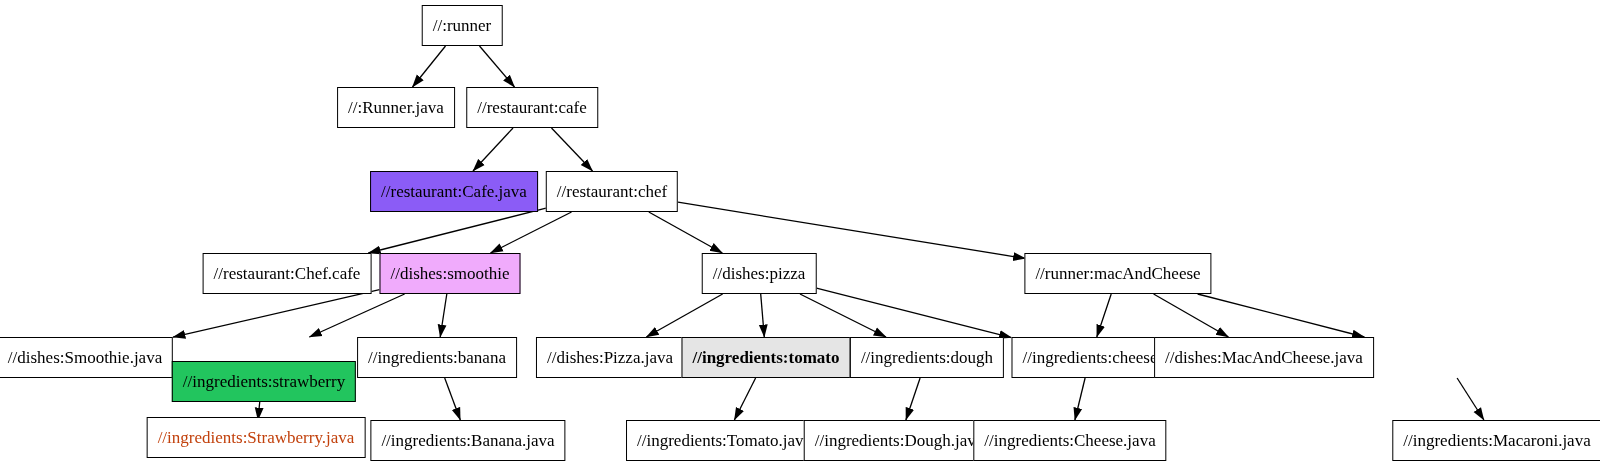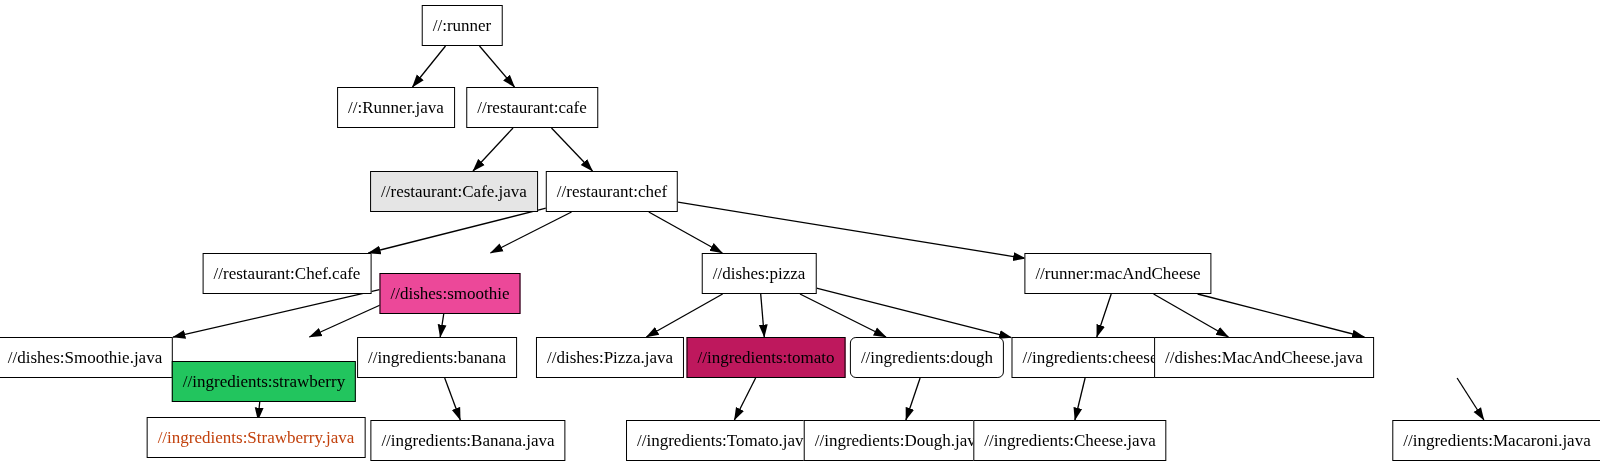--- a/index.html
+++ b/index.html
@@ -67,32 +67,32 @@
       <line x1="262.0" y1="378.0" x2="258.0" y2="420.0" stroke="#000000" stroke-width="1.3" marker-end="url(#arrowhead)"></line>
       <line x1="444.7" y1="378.0" x2="460.3" y2="420.0" stroke="#000000" stroke-width="1.3" marker-end="url(#arrowhead)"></line>
       <line x1="755.6" y1="378.0" x2="734.4" y2="420.0" stroke="#000000" stroke-width="1.3" marker-end="url(#arrowhead)"></line>
       <line x1="920.1" y1="378.0" x2="905.9" y2="420.0" stroke="#000000" stroke-width="1.3" marker-end="url(#arrowhead)"></line>
       <line x1="1085.1" y1="378.0" x2="1074.9" y2="420.0" stroke="#000000" stroke-width="1.3" marker-end="url(#arrowhead)"></line>
       <line x1="1457.1" y1="378.0" x2="1483.9" y2="420.0" stroke="#000000" stroke-width="1.3" marker-end="url(#arrowhead)"></line>
     </svg>
 <div class="node" style="left: 462px; top: 5px; background: rgb(255, 255, 255); border-color: rgb(0, 0, 0); color: rgb(0, 0, 0);">//:runner</div>
     <div class="node" style="left: 396px; top: 87px; background: rgb(255, 255, 255); border-color: rgb(0, 0, 0); color: rgb(0, 0, 0);">//:Runner.java</div>
     <div class="node" style="left: 532px; top: 87px; background: rgb(255, 255, 255); border-color: rgb(0, 0, 0); color: rgb(0, 0, 0);">//restaurant:cafe</div>
-    <div class="node" style="left: 454px; top: 171px; background: #e5e5e5; border-color: rgb(0, 0, 0); color: rgb(0, 0, 0);">//restaurant:Cafe.java</div>
+    <div class="node" style="left: 454px; top: 171px; background: #8b5cf6; border-color: rgb(0, 0, 0); color: rgb(0, 0, 0);">//restaurant:Cafe.java</div>
     <div class="node" style="left: 612px; top: 171px; background: rgb(255, 255, 255); border-color: rgb(0, 0, 0); color: rgb(0, 0, 0);">//restaurant:chef</div>
     <div class="node" style="left: 287px; top: 253px; background: rgb(255, 255, 255); border-color: rgb(0, 0, 0); color: rgb(0, 0, 0);">//restaurant:Chef.cafe</div>
-    <div class="node" style="left: 450px; top: 253px; background: #ec4899; border-color: rgb(0, 0, 0); color: rgb(0, 0, 0); margin-top: 20px;">//dishes:smoothie</div>
+    <div class="node" style="left: 450px; top: 253px; background: #f0abfc; border-color: rgb(0, 0, 0); color: rgb(0, 0, 0);">//dishes:smoothie</div>
     <div class="node" style="left: 759px; top: 253px; background: rgb(255, 255, 255); border-color: rgb(0, 0, 0); color: rgb(0, 0, 0);">//dishes:pizza</div>
     <div class="node" style="left: 1118px; top: 253px; background: rgb(255, 255, 255); border-color: rgb(0, 0, 0); color: rgb(0, 0, 0);">//runner:macAndCheese</div>
     <div class="node" style="left: 85px; top: 337px; background: rgb(255, 255, 255); border-color: rgb(0, 0, 0); color: rgb(0, 0, 0);">//dishes:Smoothie.java</div>
     <div class="node" style="left: 264px; top: 337px; background: #22c55e; border-color: rgb(0, 0, 0); color: rgb(0, 0, 0); margin-top: 24px;">//ingredients:strawberry</div>
     <div class="node" style="left: 437px; top: 337px; background: rgb(255, 255, 255); border-color: rgb(0, 0, 0); color: rgb(0, 0, 0);">//ingredients:banana</div>
     <div class="node" style="left: 610px; top: 337px; background: rgb(255, 255, 255); border-color: rgb(0, 0, 0); color: rgb(0, 0, 0);">//dishes:Pizza.java</div>
-    <div class="node" style="left: 766px; top: 337px; background: #be185d; border-color: rgb(0, 0, 0); color: rgb(0, 0, 0);">//ingredients:tomato</div>
-    <div class="node" style="left: 927px; top: 337px; background: rgb(255, 255, 255); border-color: rgb(0, 0, 0); color: rgb(0, 0, 0); border-radius: 6px;">//ingredients:dough</div>
+    <div class="node" style="left: 766px; top: 337px; background: #e5e5e5; border-color: rgb(0, 0, 0); color: rgb(0, 0, 0); font-weight: bold;">//ingredients:tomato</div>
+    <div class="node" style="left: 927px; top: 337px; background: rgb(255, 255, 255); border-color: rgb(0, 0, 0); color: rgb(0, 0, 0);">//ingredients:dough</div>
     <div class="node" style="left: 1090px; top: 337px; background: rgb(255, 255, 255); border-color: rgb(0, 0, 0); color: rgb(0, 0, 0);">//ingredients:cheese</div>
     <div class="node" style="left: 1264px; top: 337px; background: rgb(255, 255, 255); border-color: rgb(0, 0, 0); color: rgb(0, 0, 0);">//dishes:MacAndCheese.java</div>
     <div class="node" style="left: 256px; top: 417px; background: rgb(255, 255, 255); border-color: rgb(0, 0, 0); color: #c2410c;">//ingredients:Strawberry.java</div>
     <div class="node" style="left: 468px; top: 420px; background: rgb(255, 255, 255); border-color: rgb(0, 0, 0); color: rgb(0, 0, 0);">//ingredients:Banana.java</div>
     <div class="node" style="left: 724px; top: 420px; background: rgb(255, 255, 255); border-color: rgb(0, 0, 0); color: rgb(0, 0, 0);">//ingredients:Tomato.java</div>
     <div class="node" style="left: 899px; top: 420px; background: rgb(255, 255, 255); border-color: rgb(0, 0, 0); color: rgb(0, 0, 0);">//ingredients:Dough.java</div>
     <div class="node" style="left: 1070px; top: 420px; background: rgb(255, 255, 255); border-color: rgb(0, 0, 0); color: rgb(0, 0, 0);">//ingredients:Cheese.java</div>
     <div class="node" style="left: 1497px; top: 420px; background: rgb(255, 255, 255); border-color: rgb(0, 0, 0); color: rgb(0, 0, 0);">//ingredients:Macaroni.java</div>
   </div>
 

